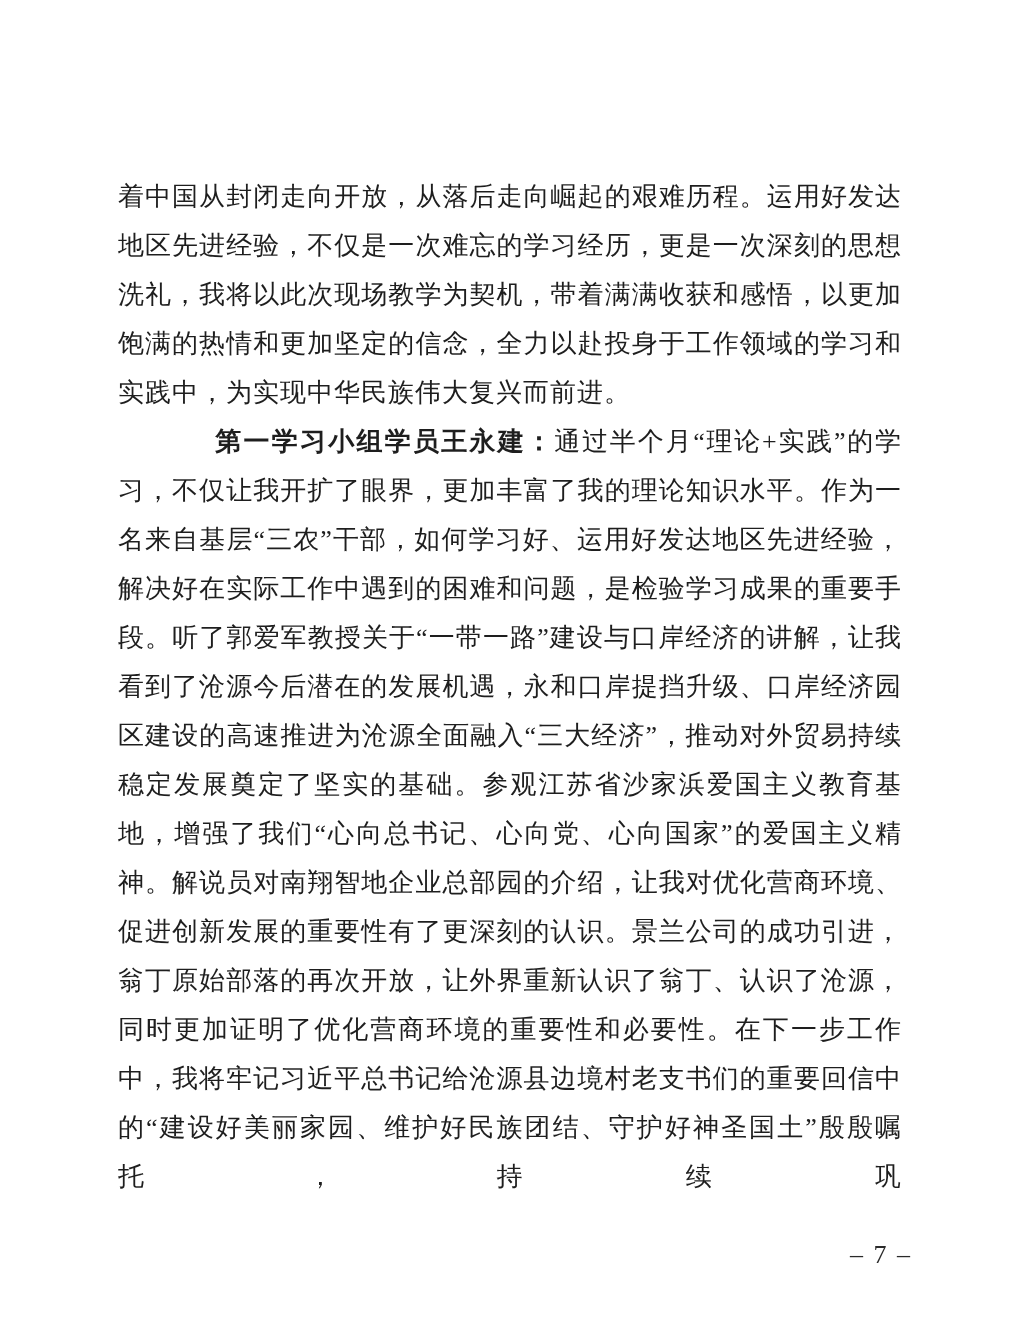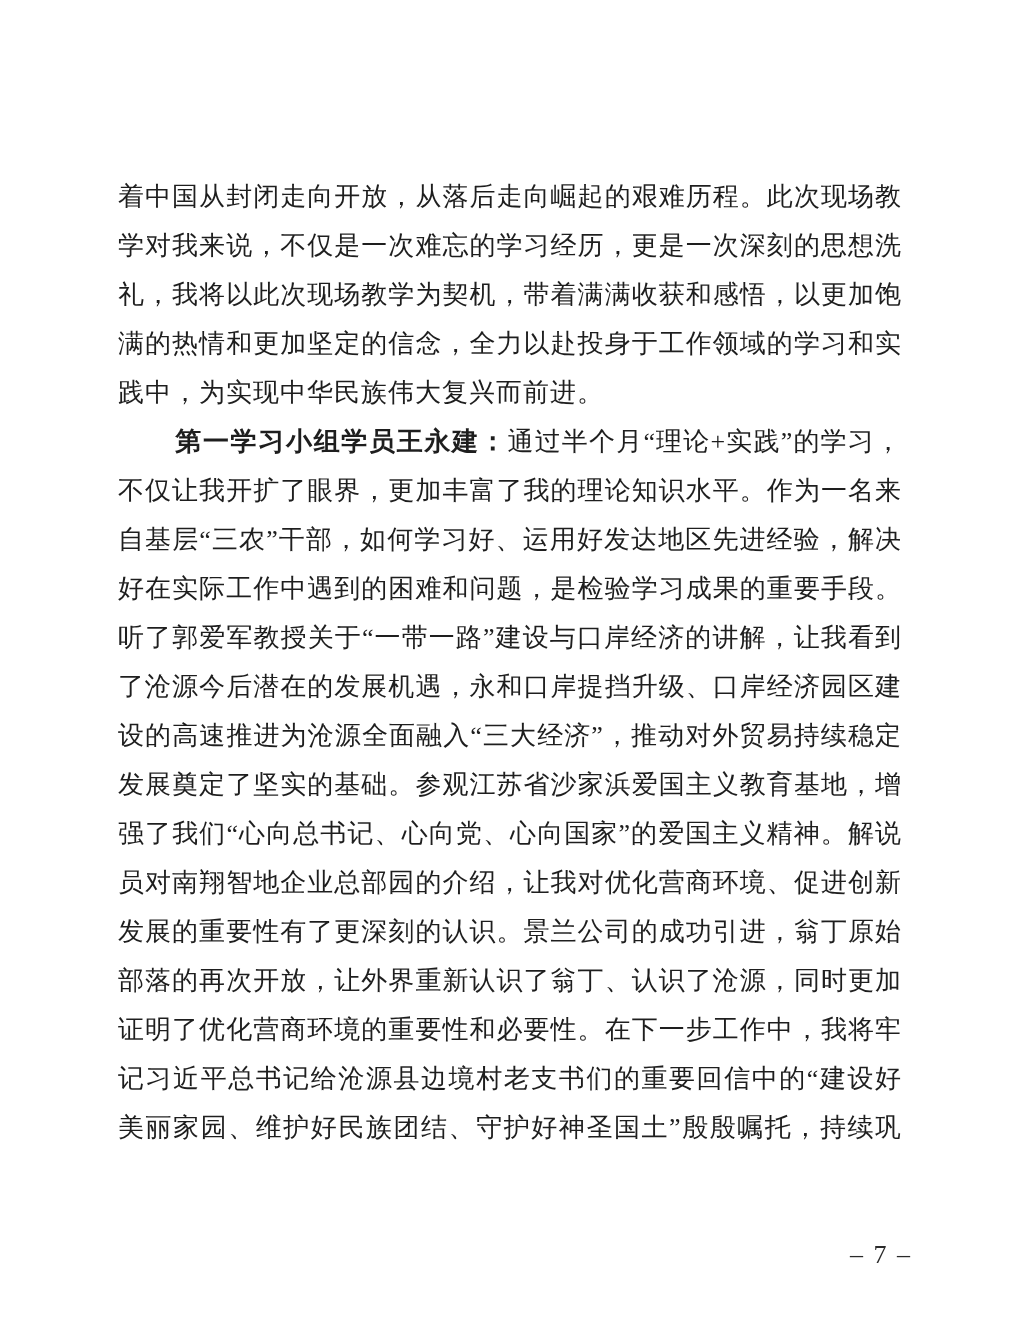--- a/index.html
+++ b/index.html
@@ -33,34 +33,35 @@
   }
   .para.indent {
     text-indent: 2.2em;
   }
   .para.fill-last {
     text-align-last: justify;
   }
   .speaker {
     font-weight: 700;
     letter-spacing: 1.5px;
+    margin-left: 40px;
   }
   .footer {
     position: absolute;
     left: 836px;
     top: 1240px;
     width: 90px;
     text-align: center;
     font-size: 26px;
     letter-spacing: 2px;
     color: #2a2a2a;
   }
 </style>
 </head>
 <body>
 
 <div class="page">
   <div class="content">
-    <p class="para"><span>着中国从封闭走向开放，从落后走向崛起的艰难历程。此次现场教学对我来说，不仅是一次难忘的学习经历，更是一次深刻的思想洗礼，我将以此次现场教学为契机，带着满满收获和感悟，以更加饱满的热情和更加坚定的信念，全力以赴投身于工作领域的学习和实践中，为实现中华民族伟大复兴而前进。</span></p>
+    <p class="para"><span>着中国从封闭走向开放，从落后走向崛起的艰难历程。运用好发达地区先进经验，不仅是一次难忘的学习经历，更是一次深刻的思想洗礼，我将以此次现场教学为契机，带着满满收获和感悟，以更加饱满的热情和更加坚定的信念，全力以赴投身于工作领域的学习和实践中，为实现中华民族伟大复兴而前进。</span></p>
     <p class="para indent fill-last"><strong class="speaker">第一学习小组学员王永建：</strong><span>通过半个月“理论+实践”的学习，不仅让我开扩了眼界，更加丰富了我的理论知识水平。作为一名来自基层“三农”干部，如何学习好、运用好发达地区先进经验，解决好在实际工作中遇到的困难和问题，是检验学习成果的重要手段。听了郭爱军教授关于“一带一路”建设与口岸经济的讲解，让我看到了沧源今后潜在的发展机遇，永和口岸提挡升级、口岸经济园区建设的高速推进为沧源全面融入“三大经济”，推动对外贸易持续稳定发展奠定了坚实的基础。参观江苏省沙家浜爱国主义教育基地，增强了我们“心向总书记、心向党、心向国家”的爱国主义精神。解说员对南翔智地企业总部园的介绍，让我对优化营商环境、促进创新发展的重要性有了更深刻的认识。景兰公司的成功引进，翁丁原始部落的再次开放，让外界重新认识了翁丁、认识了沧源，同时更加证明了优化营商环境的重要性和必要性。在下一步工作中，我将牢记习近平总书记给沧源县边境村老支书们的重要回信中的“建设好美丽家园、维护好民族团结、守护好神圣国土”殷殷嘱托，持续巩</span></p>
   </div>
   <div class="footer">– 7 –</div>
 </div>
 
 </body></html>

